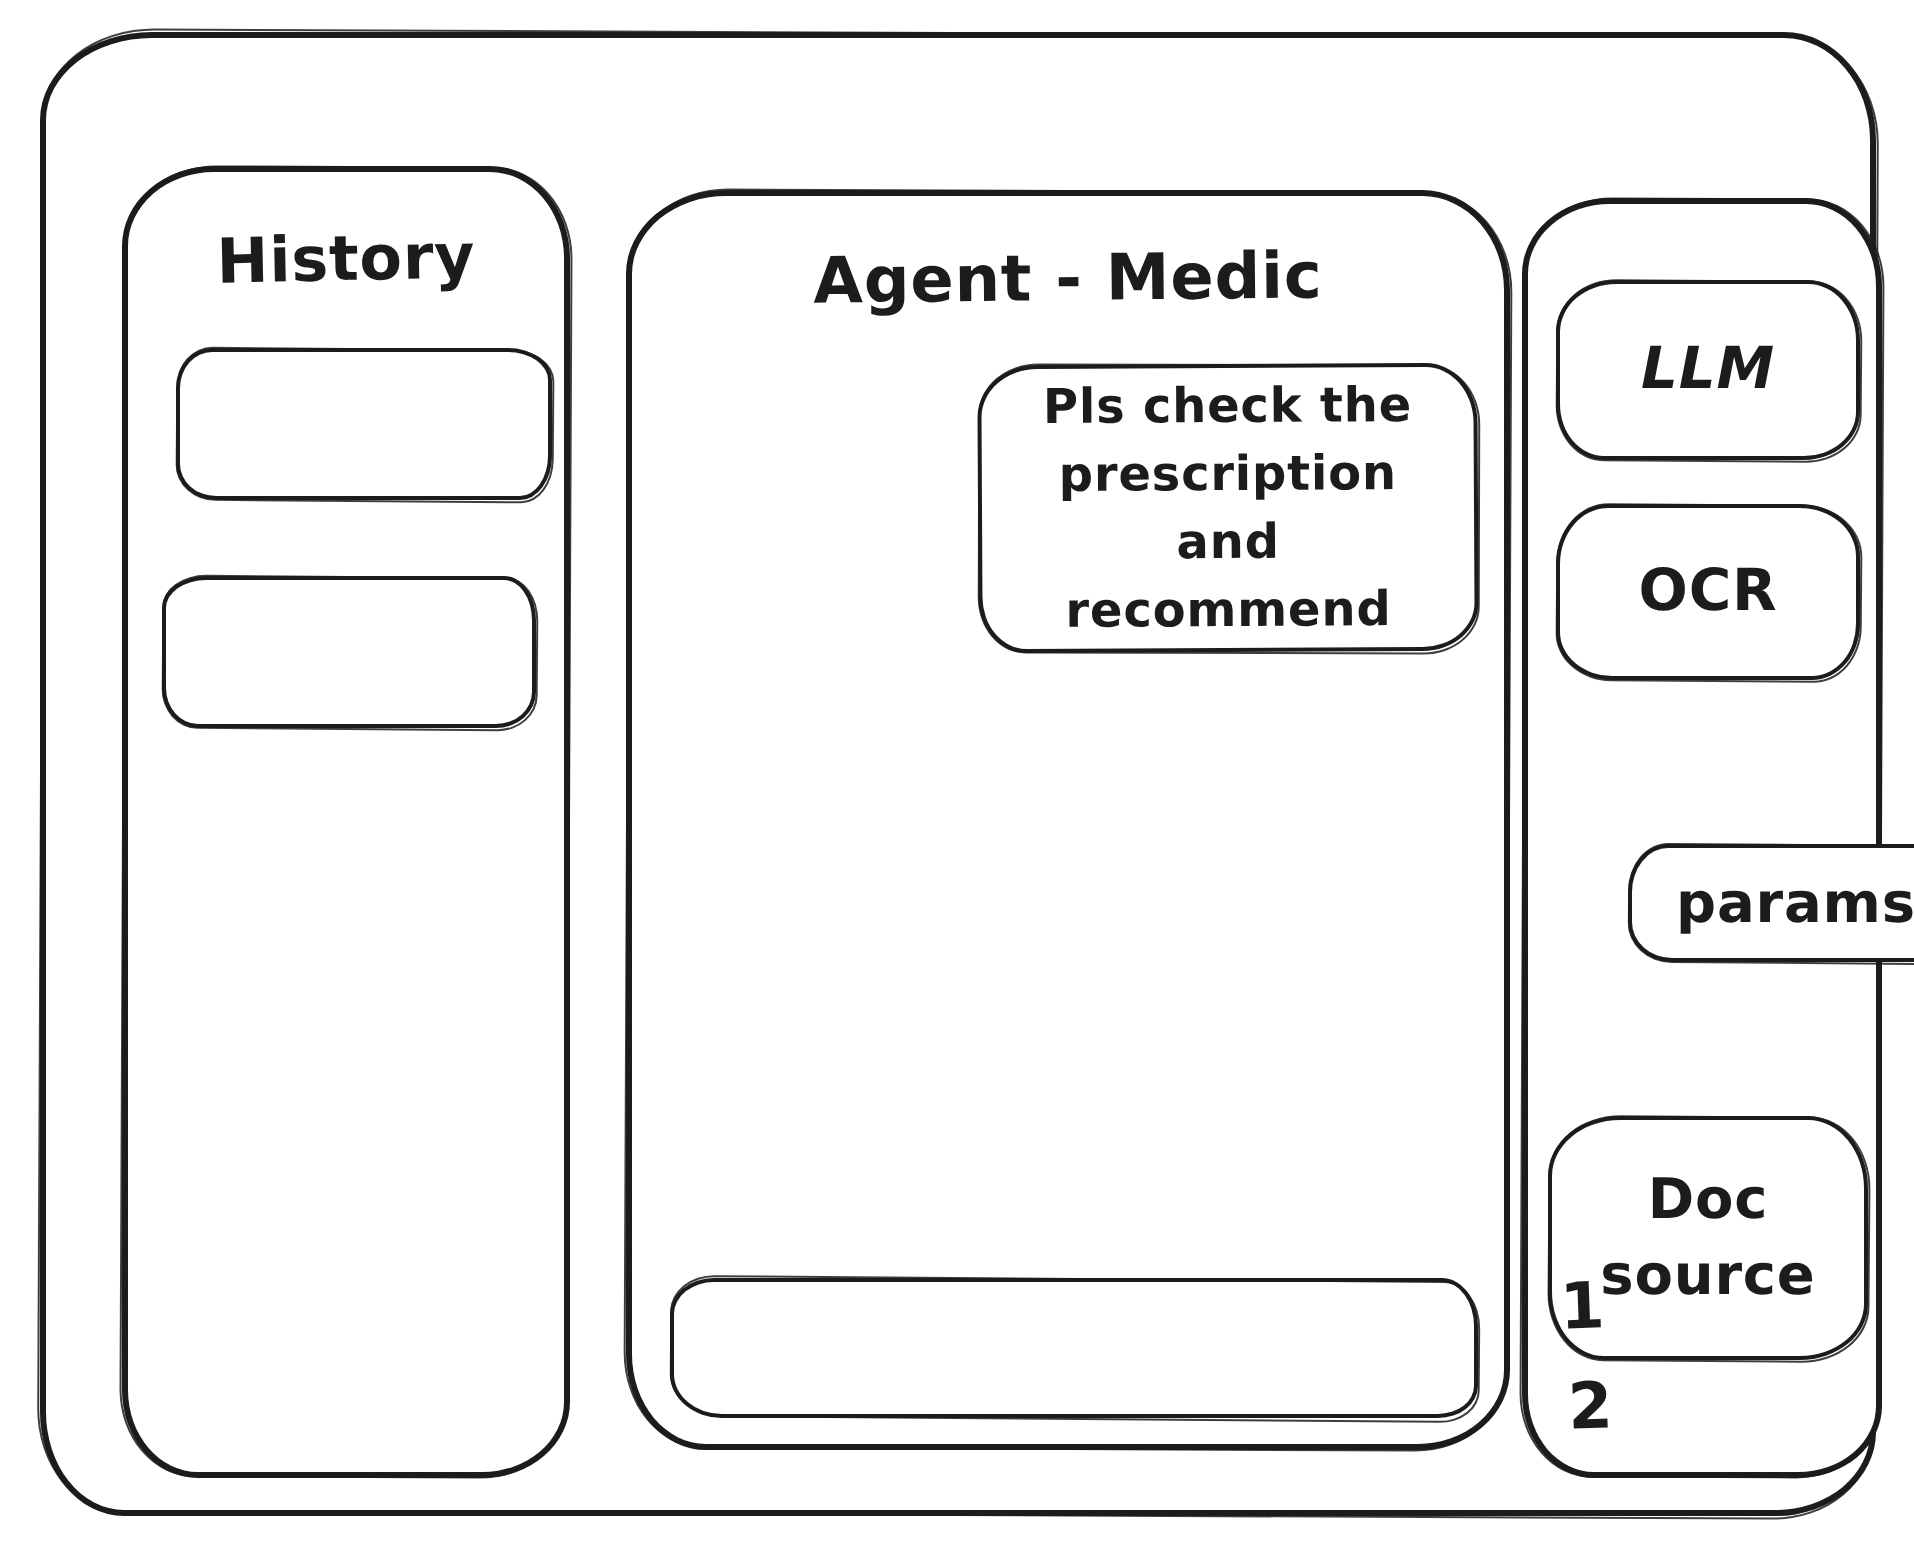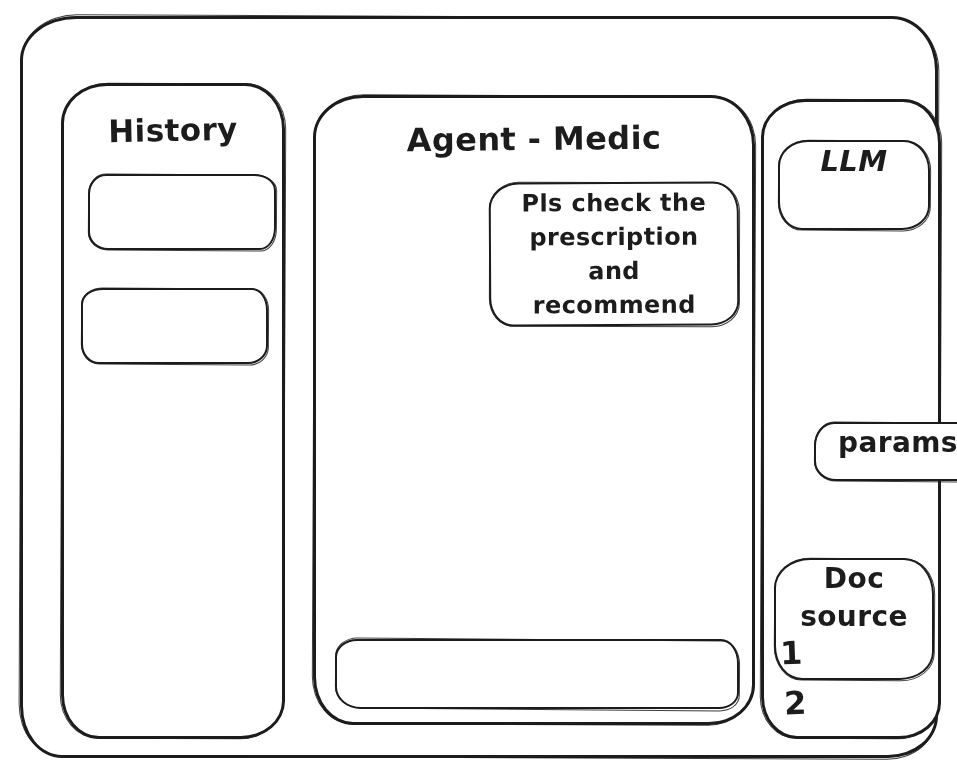--- a/index.html
+++ b/index.html
@@ -97,21 +97,21 @@
     font-family: "DejaVu Sans", sans-serif; font-size: 22px; color: #1c1c1c;
     width: calc(100% - 24px);
   }
 
   
   .tools-panel {
     left: 738px; top: 80px; width: 180px; height: 640px;
     border-radius: 44px 38px 42px 36px / 38px 44px 36px 42px;
   }
   .tool-btn {
-    display: flex; align-items: flex-start; justify-content: center;
+    display: flex; align-items: center; justify-content: center;
     text-align: center; font-size: 29px; cursor: pointer;
     line-height: 1.35;
   }
   .btn-llm {
     left: 14px; top: 38px; width: 152px; height: 90px;
     border-radius: 30px 26px 28px 24px / 26px 30px 24px 28px;
     font-style: italic;
   }
   .btn-ocr {
     left: 14px; top: 150px; width: 152px; height: 88px;
@@ -162,20 +162,23 @@
 
     <div class="sketch thin chat-input">
       <input type="text" placeholder="" value="" style="">
     </div>
   </div>
 
   <div class="sketch tools-panel">
     <div class="sketch thin tool-btn btn-llm">
       <span class="hand">LLM</span>
     </div>
+    <div class="sketch thin tool-btn btn-ocr">
+      <span class="hand">OCR</span>
+    </div>
     <div class="sketch thin tool-btn btn-params">
       <span class="hand">params</span>
     </div>
     <div class="sketch thin tool-btn btn-doc">
       <span class="hand">Doc source</span>
     </div>
     <div class="doc-item doc-item-1">1</div>
     <div class="doc-item doc-item-2">2</div>
   </div>
 

